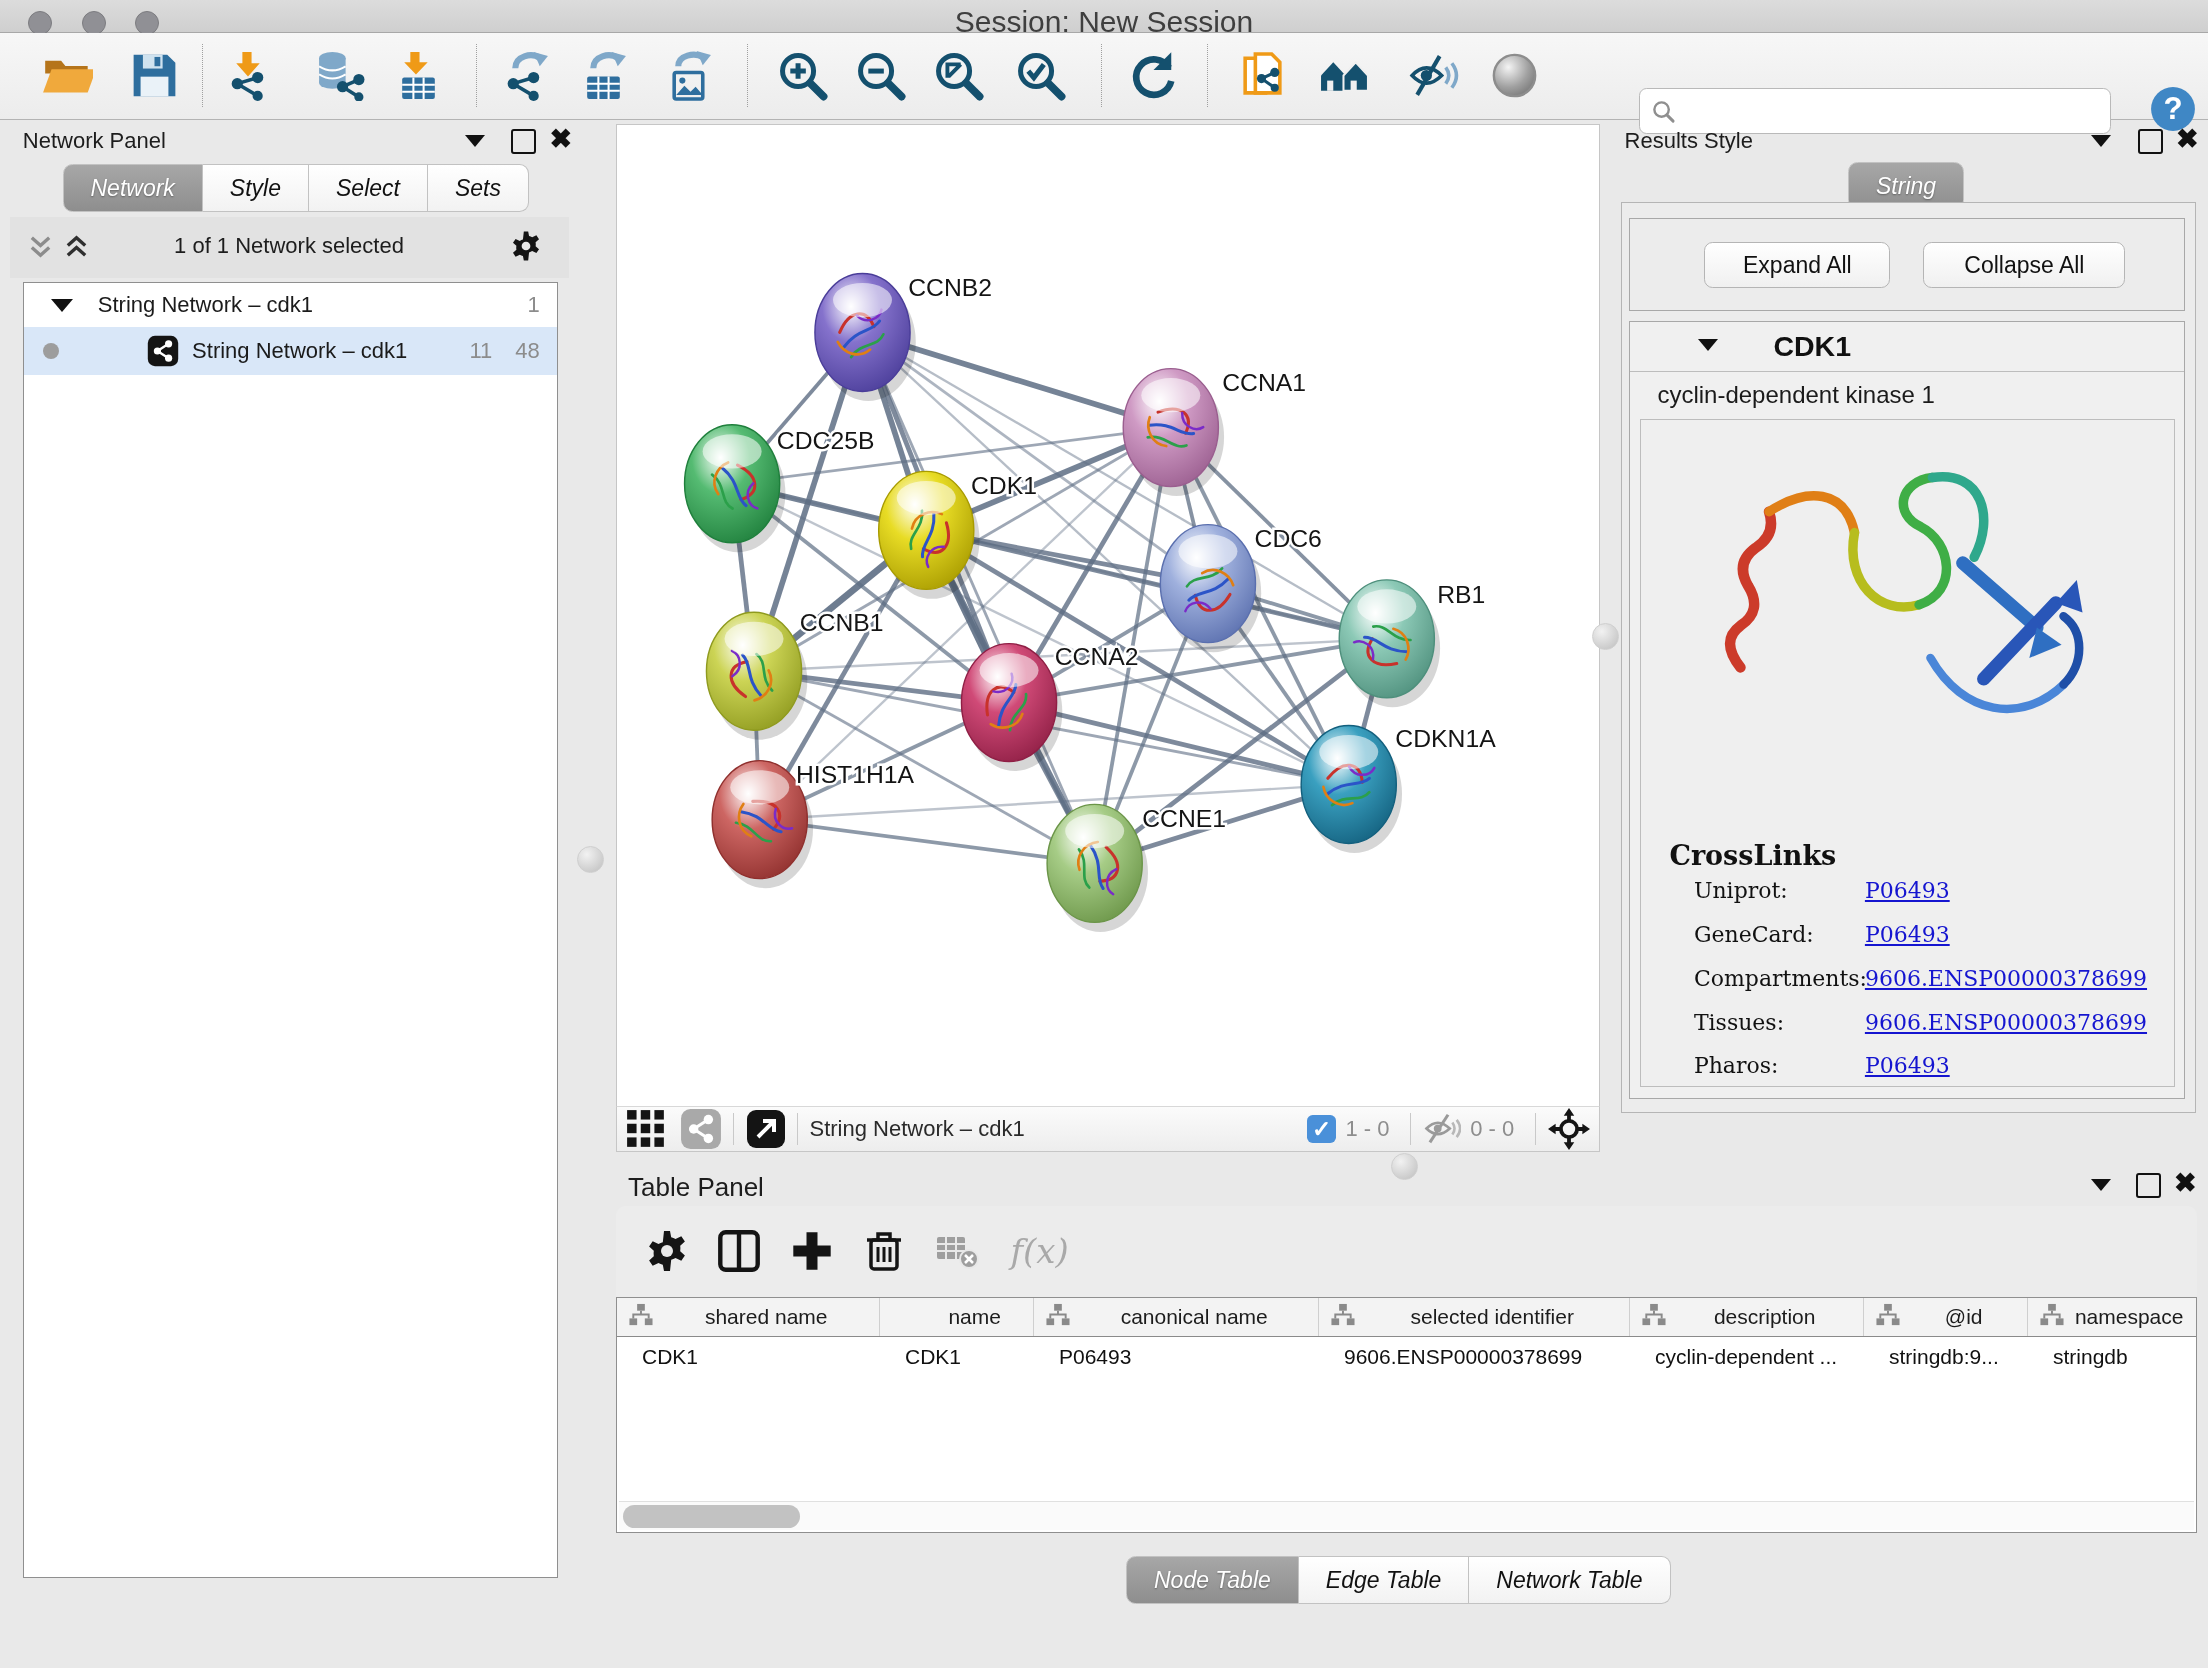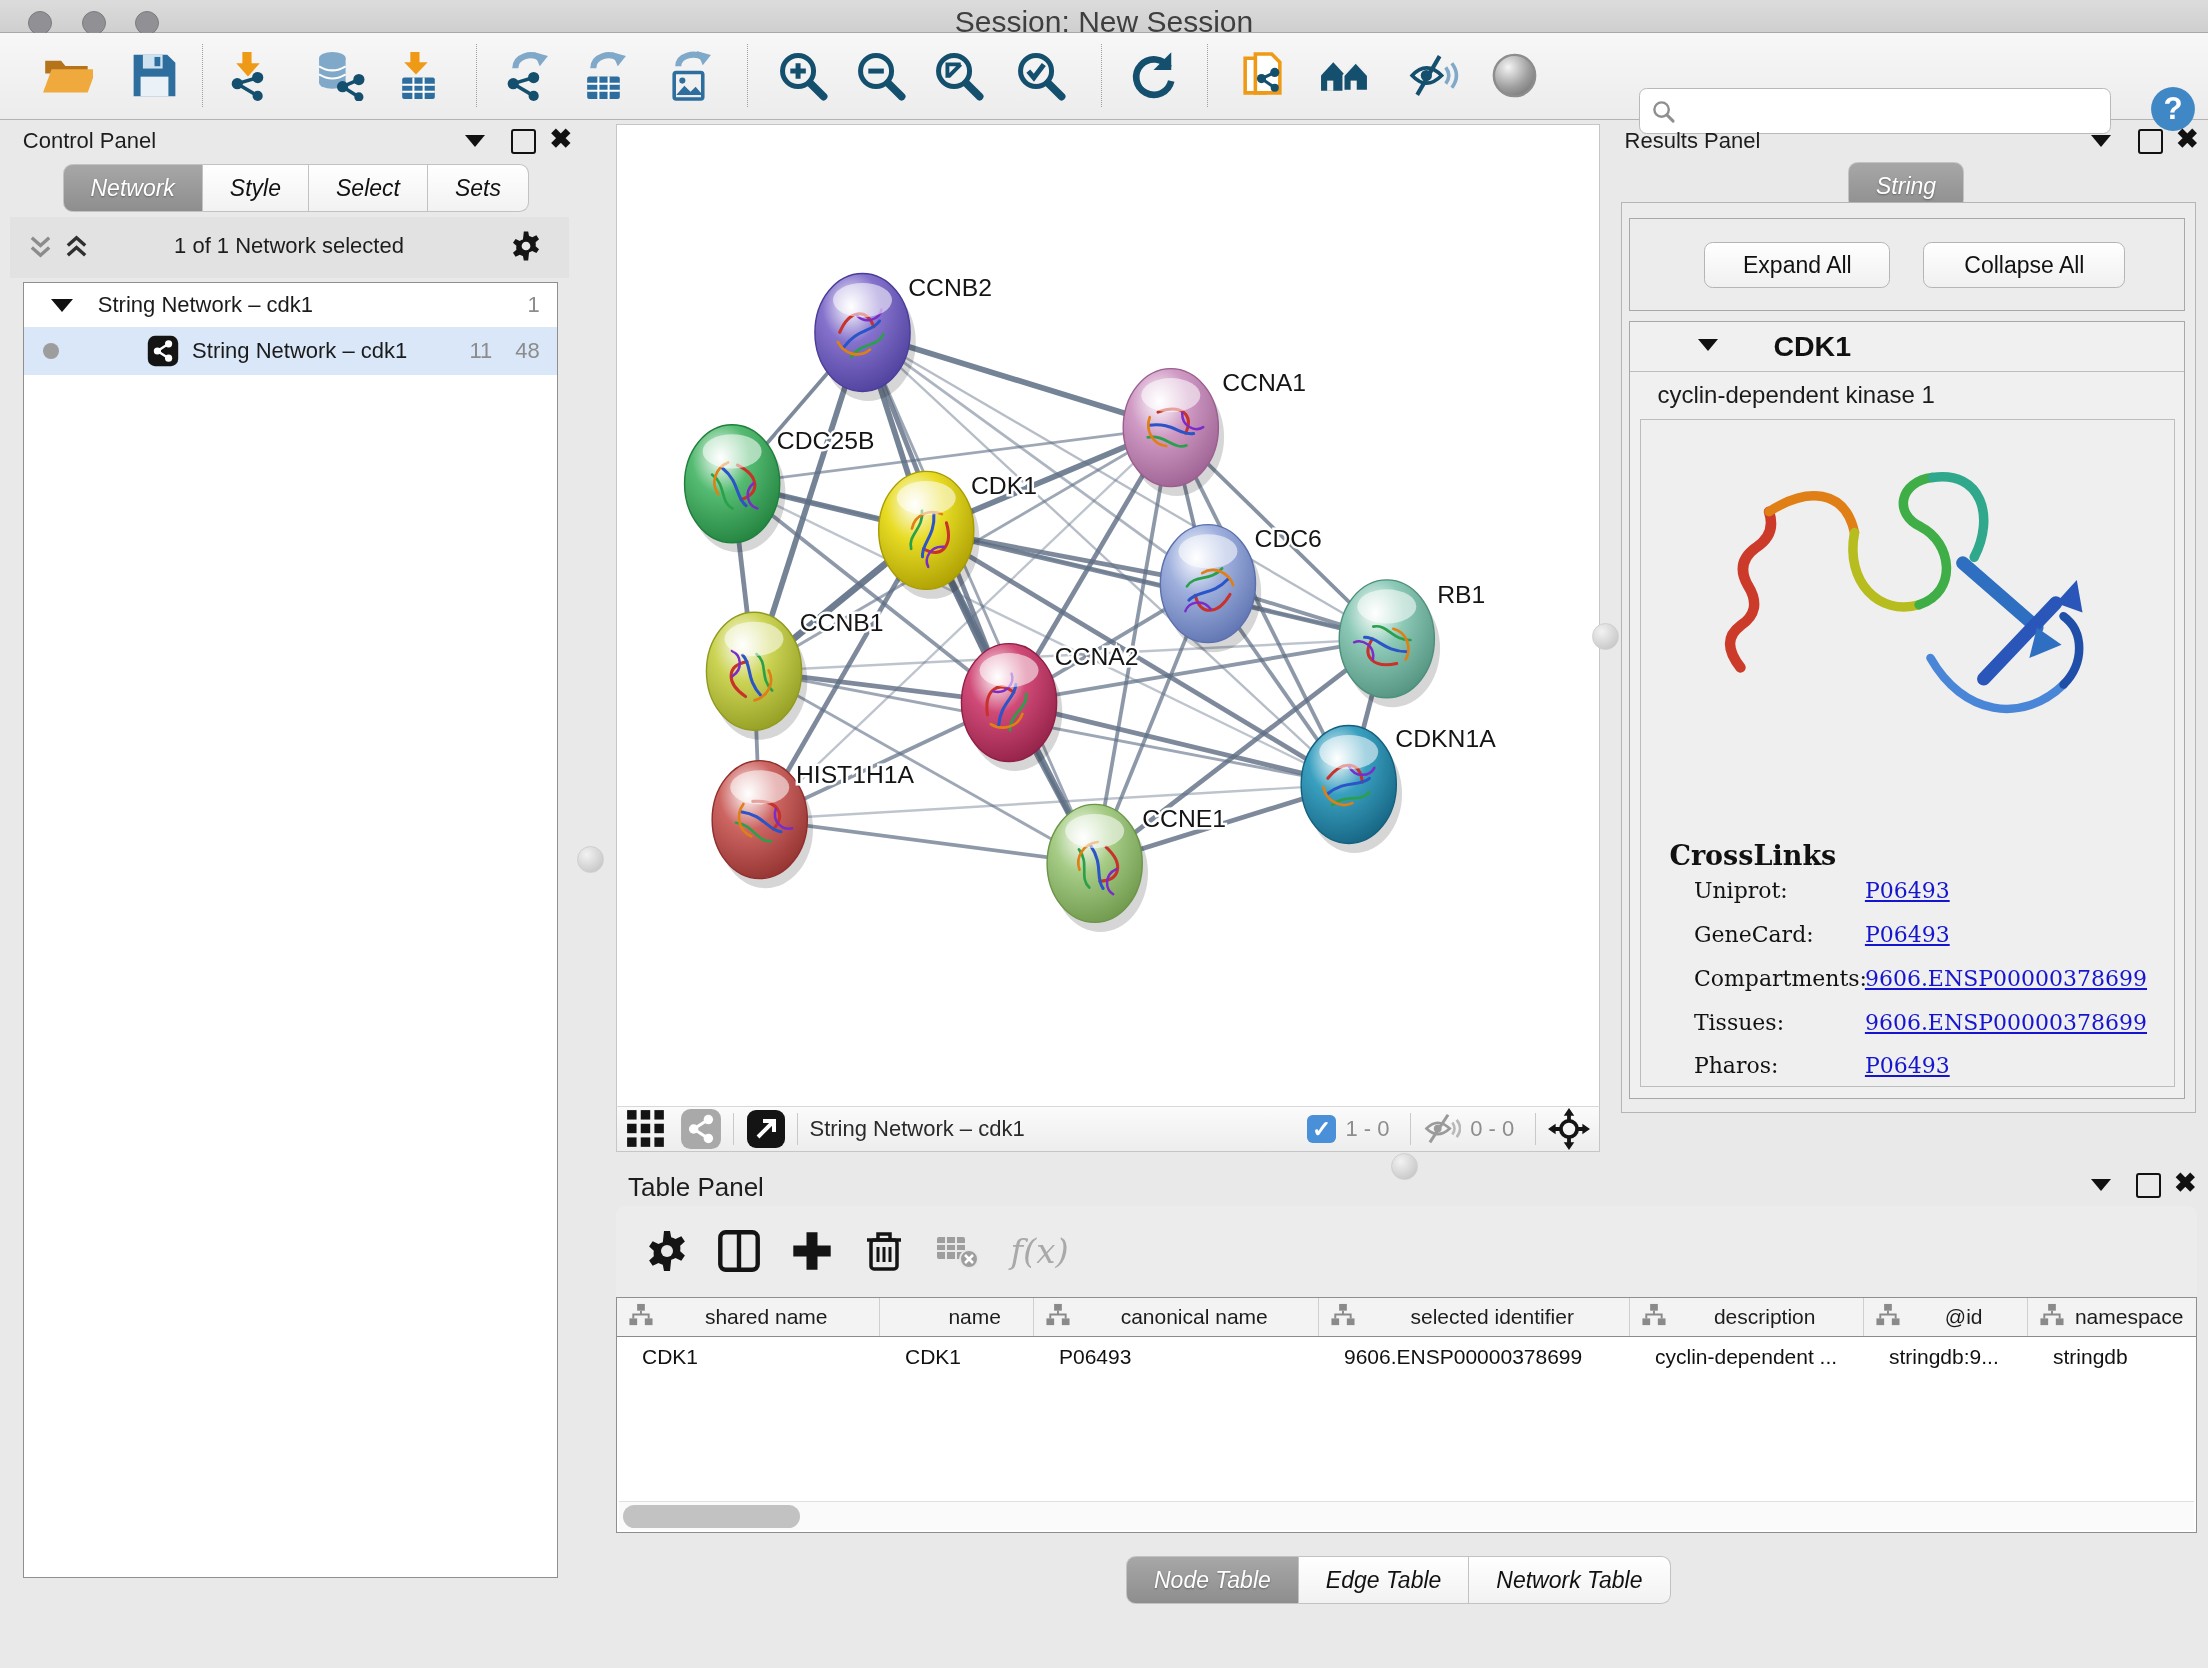--- a/index.html
+++ b/index.html
@@ -216,21 +216,21 @@
         </span>
       <input placeholder="" style="">
     </span>
     <button class="tbtn" style="left:2149px;top:52px;width:48px;height:48px"><svg viewBox="0 0 46 46">
           <circle cx="23" cy="23" r="21" fill="#3f87c5"></circle>
           <text x="23" y="33" text-anchor="middle" font-size="30" font-weight="bold" fill="#fff" font-family="Liberation Sans,sans-serif">?</text>
         </svg></button>
   </div>
 
   <div class="control-panel">
-    <span class="panel-title" style="left:13.3px;top:3.8px">Control Panel</span>
+    <span class="panel-title" style="left:13.3px;top:3.8px">Network Panel</span>
     <span class="ph-caret" style="left:455px;top:11.4px"></span>
     <span class="ph-square" style="left:501px;top:4.8px"></span>
     <span class="ph-close" style="left:540px;top:4.8px">✖</span>
     <div class="seg" style="left:53px;top:40px">
       <span class="tab sel">Network</span>
       <span class="tab">Style</span>
       <span class="tab">Select</span>
       <span class="tab">Sets</span>
     </div>
     <div class="cp-listheader">
@@ -560,21 +560,21 @@
     <span class="nt-count">0 - 0</span>
     <span class="nt-sep"></span>
     <span style="width:42px;height:42px;margin-right:9.5px"><svg viewBox="0 0 44 44">
           <circle cx="22" cy="22" r="8.5" fill="none" stroke="#141414" stroke-width="4"></circle>
           <path d="M22 7v7M22 30v7M7 22h7M30 22h7" stroke="#141414" stroke-width="4"></path>
           <path d="M22 0l5.5 8h-11zM22 44l5.5-8h-11zM0 22l8-5.5v11zM44 22l-8-5.5v11z" fill="#141414"></path>
         </svg></span>
   </div>
 
   <div class="results-panel">
-    <span class="panel-title" style="left:7.6px;top:3.8px">Results Panel</span>
+    <span class="panel-title" style="left:7.6px;top:3.8px">Results Style</span>
     <span class="ph-caret" style="left:474px;top:11.4px"></span>
     <span class="ph-square" style="left:521px;top:4.8px"></span>
     <span class="ph-close" style="left:559px;top:4.8px">✖</span>
     <div class="seg" style="left:231px;top:38px">
       <span class="tab sel only">String</span>
     </div>
     <div class="rp-outer">
       <div class="rp-actions">
         <button class="rp-btn" style="left:74px;width:186px">Expand All</button>
         <button class="rp-btn" style="left:293px;width:202px">Collapse All</button>

